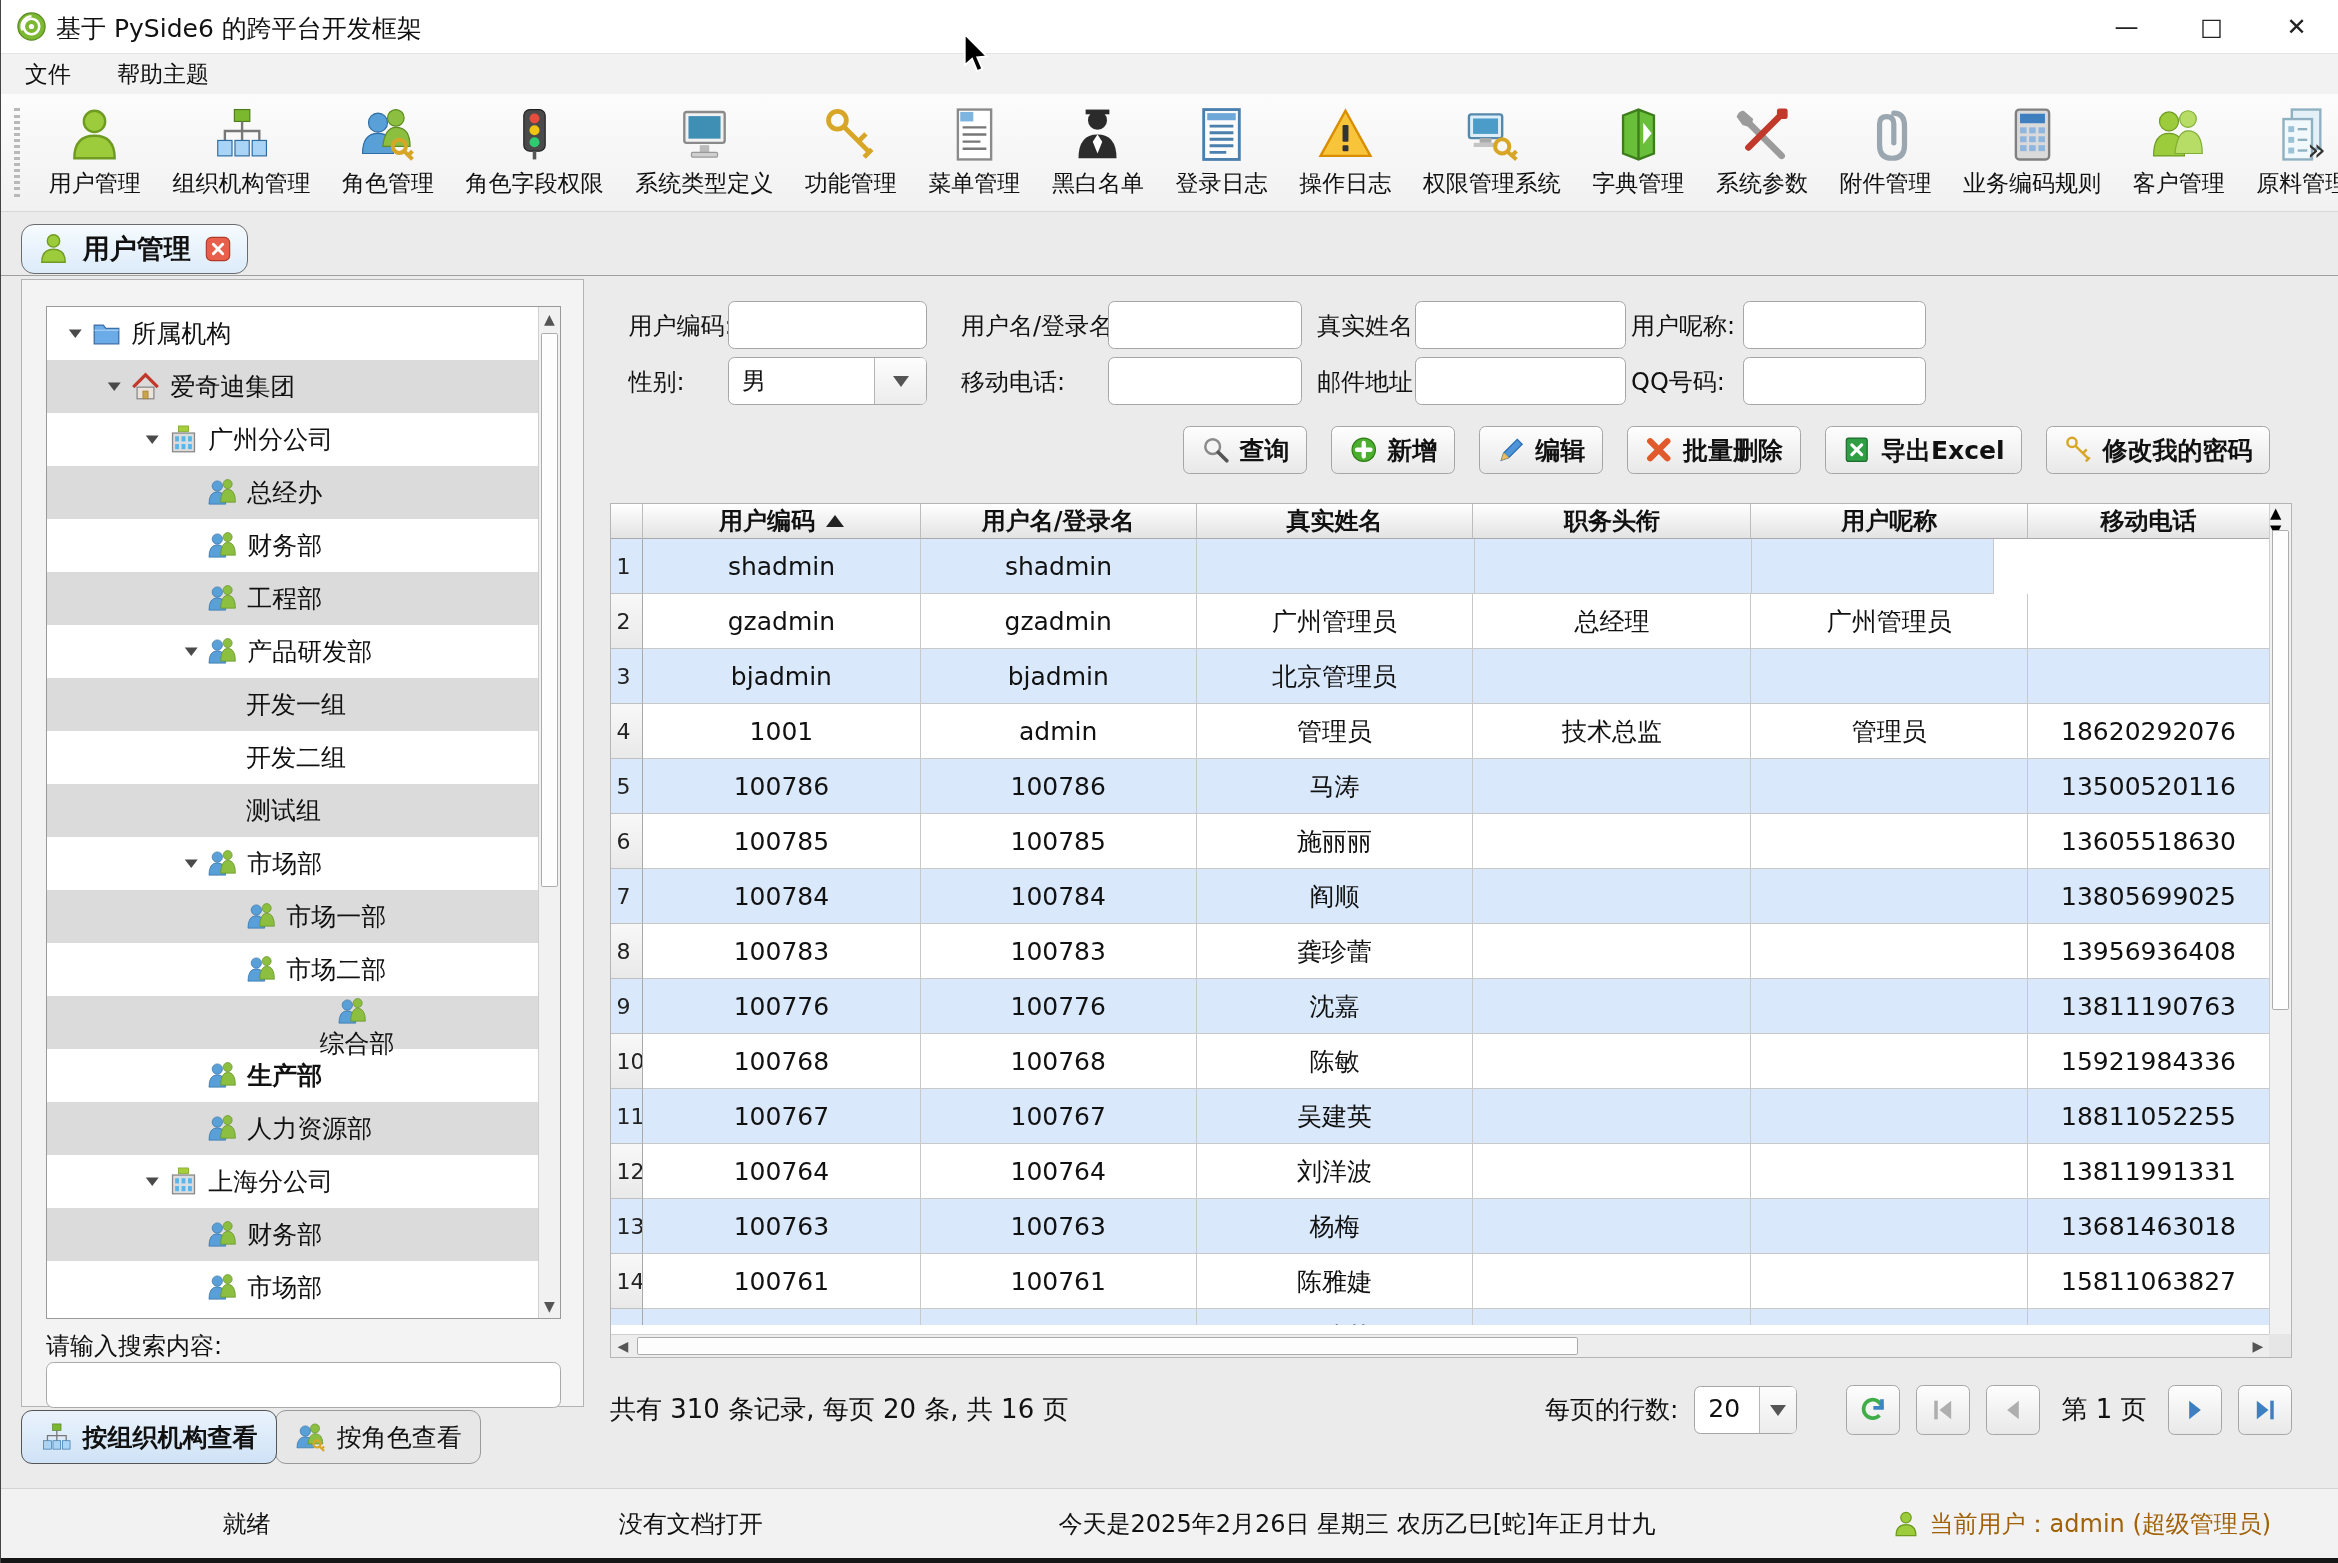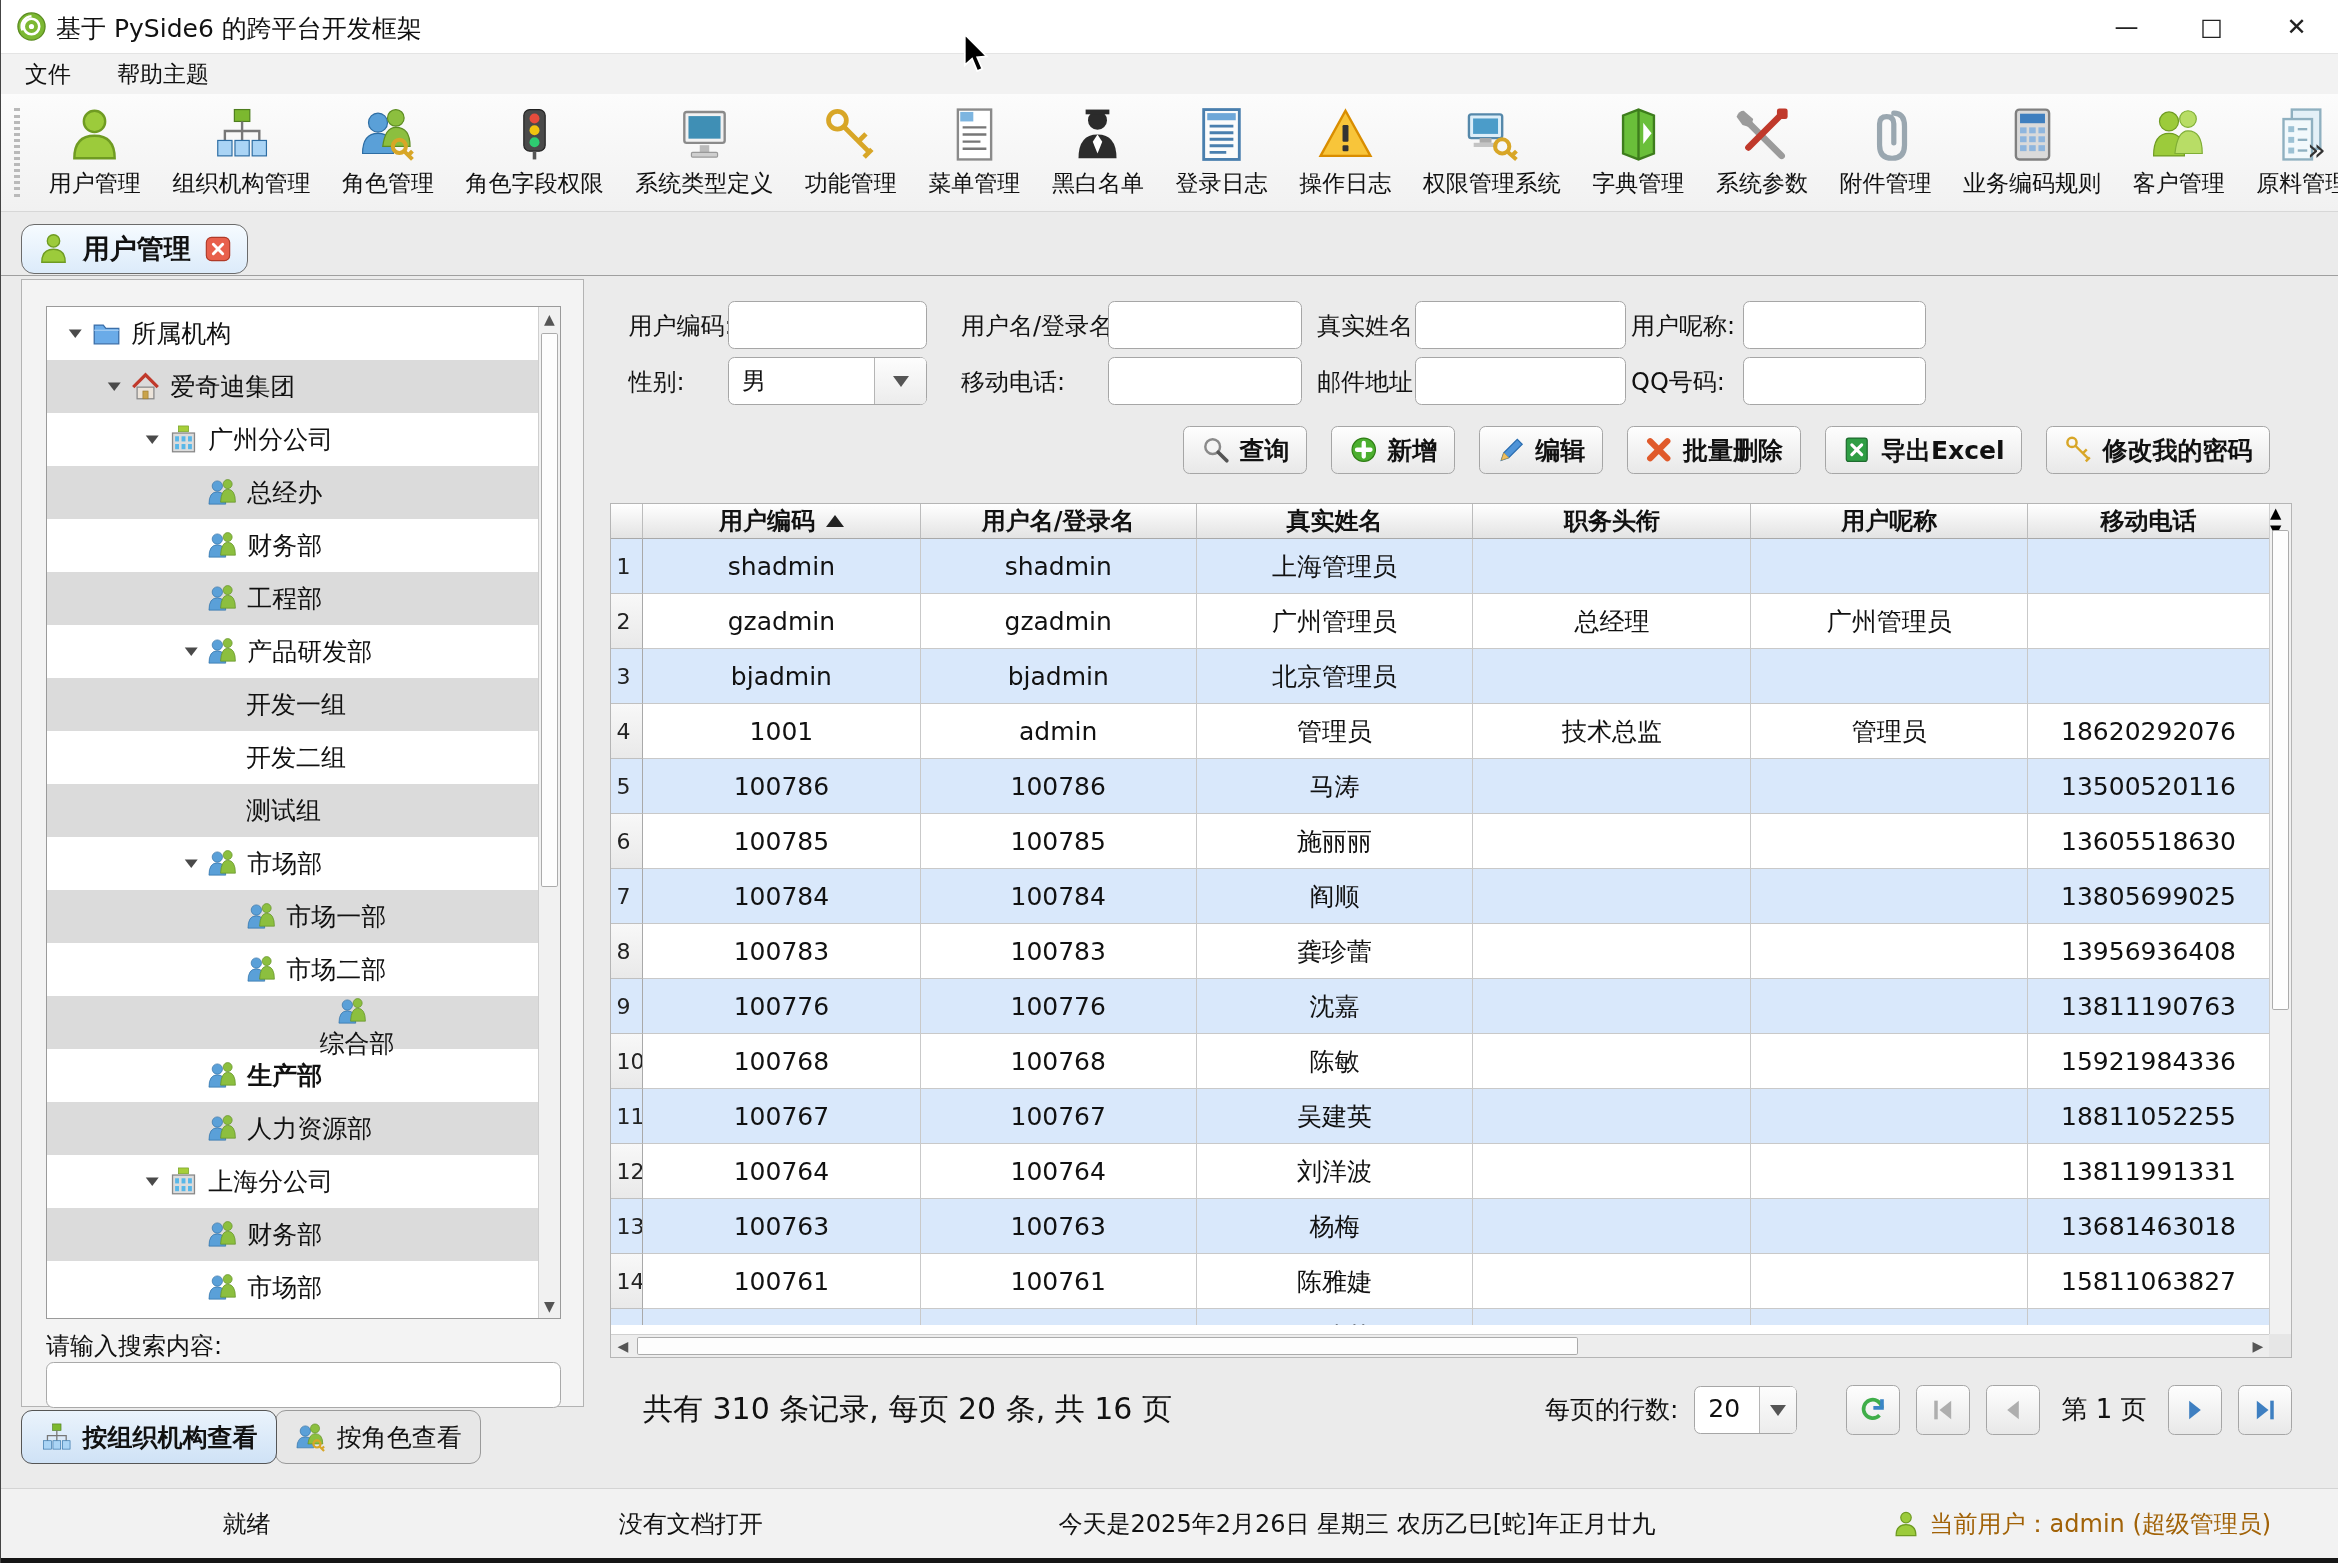--- a/index.html
+++ b/index.html
@@ -86,21 +86,21 @@
   .sort-asc { width:0; height:0; border:9.2px solid transparent; border-bottom:12px solid #222; margin-top:-9.2px; }
   .t-vsb { position:absolute; right:0; top:0; width:22px; height:831px; background:#f1f1f1; border-left:0.9px solid #cfcfcf; }
   .t-hsb { position:absolute; left:0; bottom:0; width:1659px; height:23px; background:#ededed; border-top:0.9px solid #cfcfcf; }
   .hsb-left,.hsb-right { position:absolute; top:0; width:24px; height:22px; display:flex; align-items:center; justify-content:center; font-size:14px; color:#555; }
   .hsb-left { left:0; } .hsb-right { right:0; }
   .hsb-thumb { position:absolute; left:26px; top:1.8px; width:941px; height:18.5px; background:#fdfdfd; border:0.9px solid #ababab; border-radius:1.8px; }
   .t-corner { position:absolute; right:0; bottom:0; width:22px; height:23px; background:#e6e6e6; }
 
   
   .pager { position:absolute; left:609px; top:1377px; width:1682px; height:65px; display:flex; align-items:center; }
-  .pg-summary { font-size:30px; color:#111;margin-left:33px; }
+  .pg-summary { font-size:26px; color:#111; }
   .pg-right { margin-left:auto; display:flex; align-items:center; gap:16px; }
   .pg-label { font-size:25px; color:#111; }
   .pg-combo { width:103px; height:48px; background:#fff; border:1.8px solid #a6a6a6; border-radius:6.5px; display:flex; }
   .pg-combo .combo-val { font-size:25px; padding-top:7.4px; }
   .pg-combo .combo-arrow { width:37px; }
   .pg-btn { width:54px; height:50px; background:linear-gradient(#fefefe,#e8e8e8); border:1.8px solid #a6a6a6; border-radius:6.5px; display:flex; align-items:center; justify-content:center; }
   .pg-btn svg { width:28px; height:28px; }
   .pg-page { font-size:26px; color:#111; margin:0 5.5px; }
   .pg-gap { width:16.6px; }
 
@@ -756,21 +756,20 @@
           </div>
           <div class="t-hcell" style="width:242px">
             <span>移动电话</span>
           </div>
         </div>
       <div class="t-body" id="table-body">
           <div class="t-row blue">
             <div class="t-rownum t-cell" style="width:32px">1</div>
             <div class="t-cell" style="width:278px">shadmin</div>
             <div class="t-cell" style="width:276px">shadmin</div>
-            <div class="t-cell" style="width:277px">上海管理员</div>
             <div class="t-cell" style="width:278px"></div>
             <div class="t-cell" style="width:277px"></div>
             <div class="t-cell" style="width:242px"></div>
           </div>
           <div class="t-row">
             <div class="t-rownum t-cell" style="width:32px">2</div>
             <div class="t-cell" style="width:278px">gzadmin</div>
             <div class="t-cell" style="width:276px">gzadmin</div>
             <div class="t-cell" style="width:277px">广州管理员</div>
             <div class="t-cell" style="width:278px">总经理</div>

